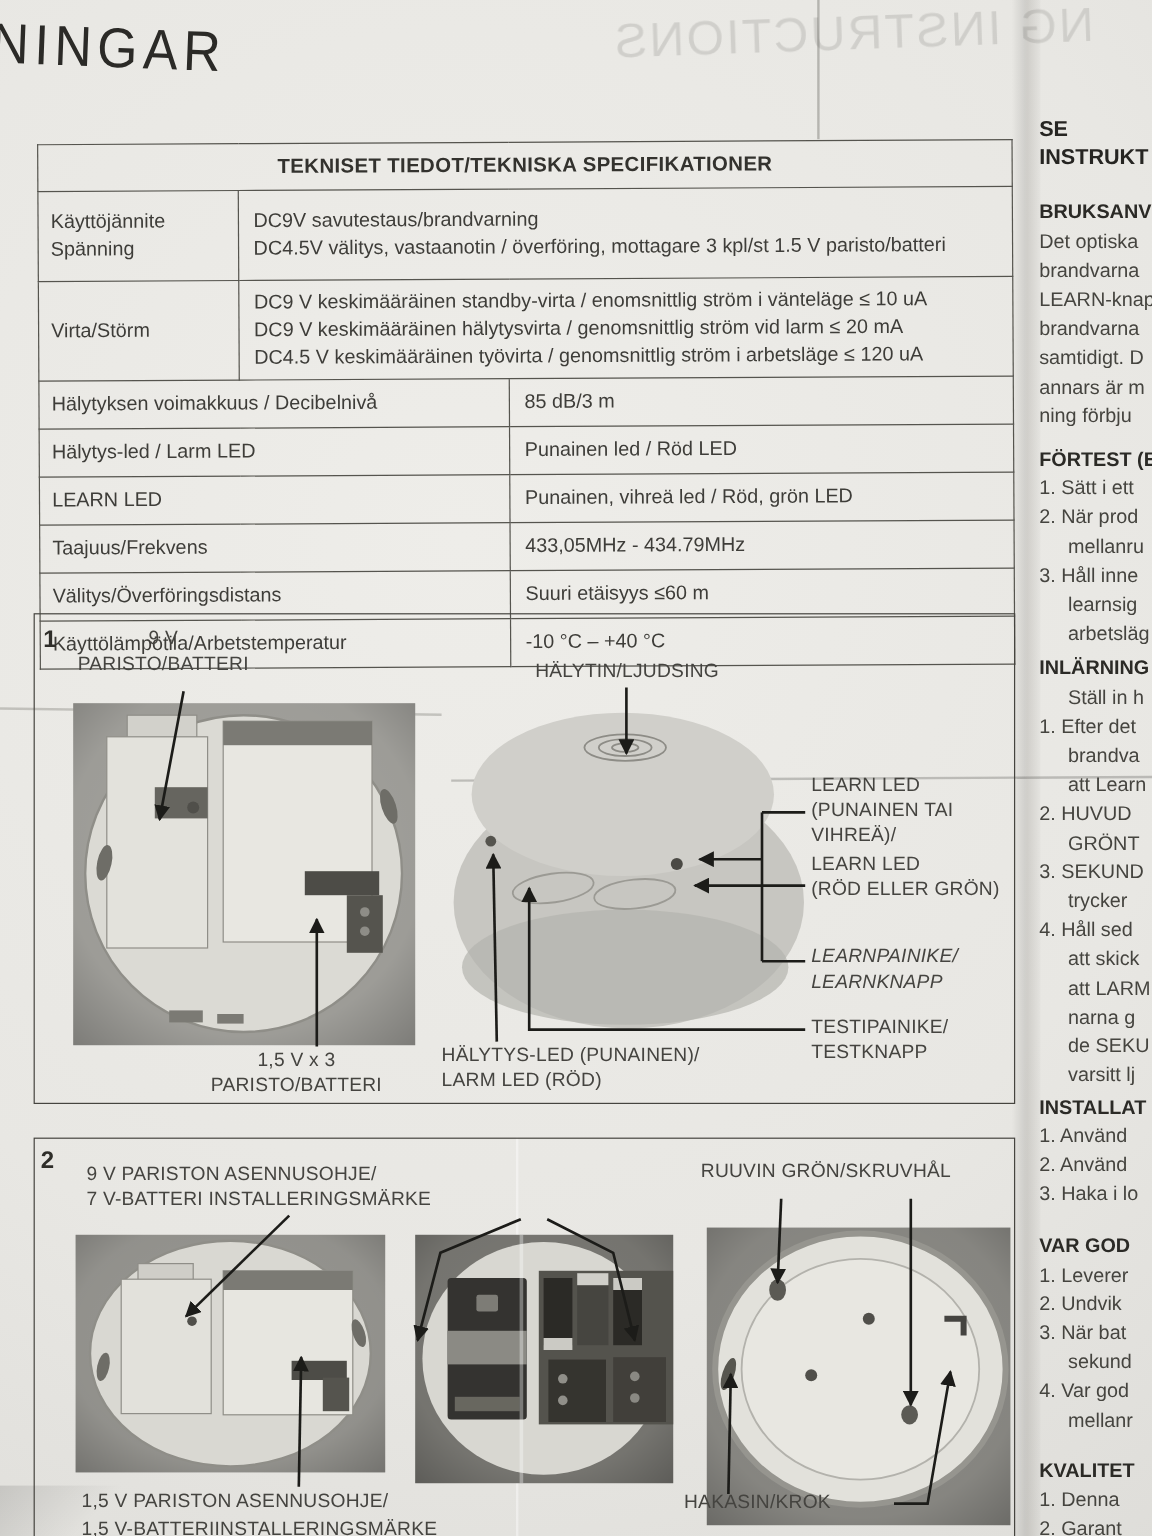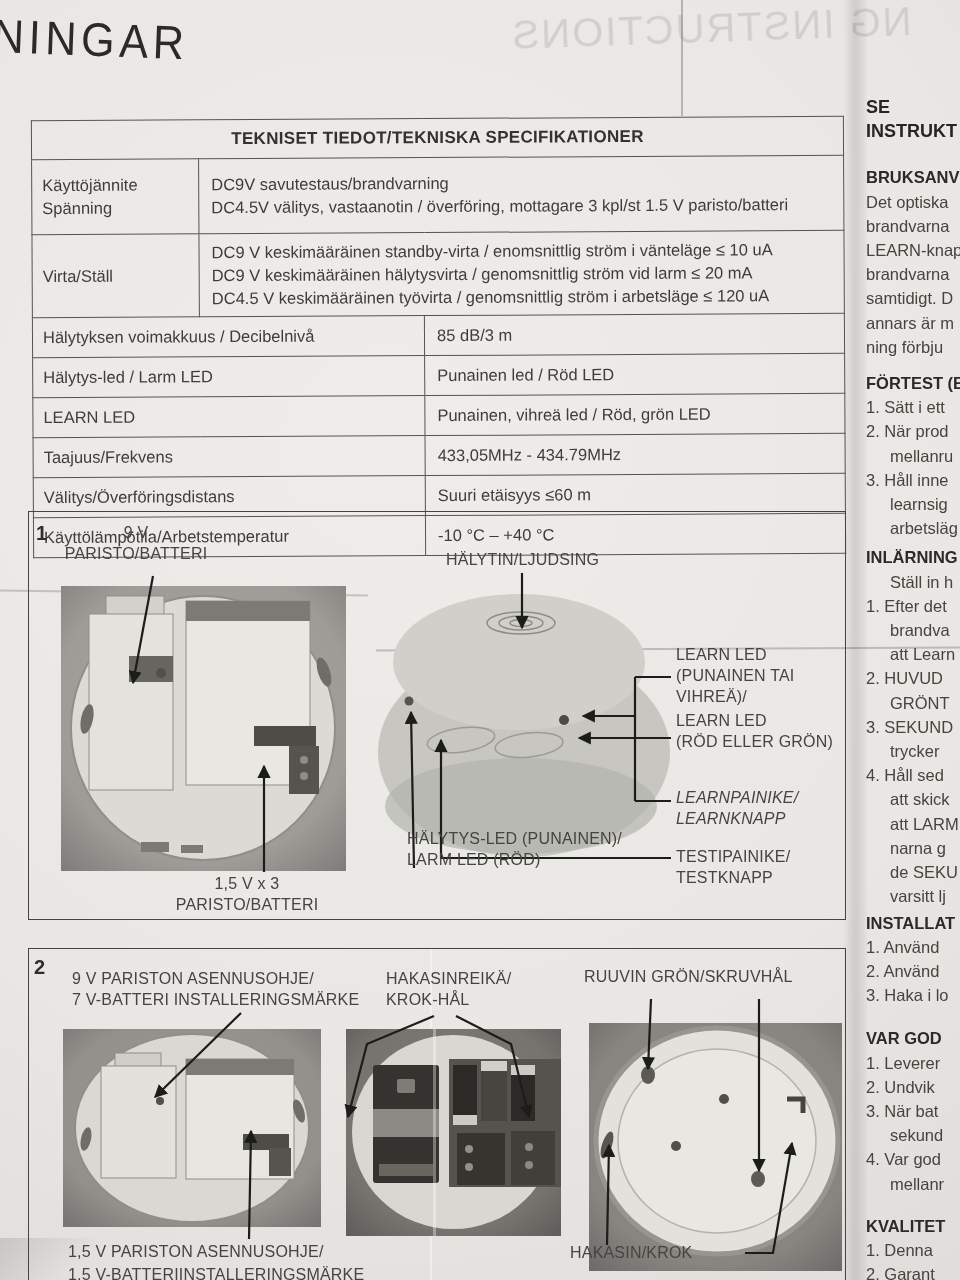--- a/index.html
+++ b/index.html
@@ -87,21 +87,21 @@
         <tr class="hdr">
       <td colspan="3">TEKNISET TIEDOT/TEKNISKA SPECIFIKATIONER</td>
     </tr>
     <tr class="r1">
       <td class="lab">Käyttöjännite
 Spänning</td>
       <td class="val" colspan="2">DC9V savutestaus/brandvarning
 DC4.5V välitys, vastaanotin / överföring, mottagare 3 kpl/st 1.5 V paristo/batteri</td>
     </tr>
     <tr class="r2">
-      <td class="lab">Virta/Ställ</td>
+      <td class="lab">Virta/Störm</td>
       <td class="val" colspan="2">DC9 V keskimääräinen standby-virta / enomsnittlig ström i vänteläge ≤ 10 uA
 DC9 V keskimääräinen hälytysvirta / genomsnittlig ström vid larm ≤ 20 mA
 DC4.5 V keskimääräinen työvirta / genomsnittlig ström i arbetsläge ≤ 120 uA</td>
     </tr>
     <tr class="rs">
       <td class="lab" colspan="2">Hälytyksen voimakkuus / Decibelnivå</td>
       <td class="val">85 dB/3 m</td>
     </tr>
     <tr class="rs">
       <td class="lab" colspan="2">Hälytys-led / Larm LED</td>
@@ -192,21 +192,21 @@
 (PUNAINEN TAI
 VIHREÄ)/</div>
   <div class="dlabel" style="left:676px;top:710px;">LEARN LED
 (RÖD ELLER GRÖN)</div>
   <div class="dlabel" style="left:676px;top:787px;font-style:italic;">LEARNPAINIKE/
 LEARNKNAPP</div>
   <div class="dlabel" style="left:676px;top:846px;">TESTIPAINIKE/
 TESTKNAPP</div>
   <div class="dlabel tc" style="left:162px;top:873px;width:170px;">1,5 V x 3
 PARISTO/BATTERI</div>
-  <div class="dlabel" style="left:368px;top:828px;margin-left:39px;">HÄLYTYS-LED (PUNAINEN)/
+  <div class="dlabel" style="left:368px;top:869px;">HÄLYTYS-LED (PUNAINEN)/
 LARM LED (RÖD)</div>
 
   <div class="panel" id="panel2">
     <svg class="dsvg" width="813" height="330" viewBox="0 0 813 330">
       <defs>
         <marker id="m2" viewBox="0 0 10 10" refX="9" refY="5" markerWidth="6" markerHeight="6" orient="auto">
           <path d="M0,0 L10,5 L0,10 z" fill="#1c1c19"></path>
         </marker>
         <radialGradient id="pg2" cx="50%" cy="45%" r="75%">
           <stop offset="0%" stop-color="rgba(0,0,0,0)"></stop>
@@ -272,22 +272,20 @@
         <line x1="730" y1="50" x2="730" y2="222" marker-end="url(#m2)"></line>
         <line x1="578" y1="296" x2="580" y2="196" marker-end="url(#m2)"></line>
         <polyline points="716,304 744,304 763,194" marker-end="url(#m2)"></polyline>
       </g>
     </svg>
   </div>
 
   <div class="fignum" style="left:34px;top:956px;">2</div>
   <div class="dlabel" style="left:72px;top:968px;">9 V PARISTON ASENNUSOHJE/
 7 V-BATTERI INSTALLERINGSMÄRKE</div>
-  <div class="dlabel" style="left:386px;top:968px;">HAKASINREIKÄ/
-KROK-HÅL</div>
   <div class="dlabel" style="left:584px;top:966px;">RUUVIN GRÖN/SKRUVHÅL</div>
   <div class="dlabel" style="left:68px;top:1240px;line-height:23px;">1,5 V PARISTON ASENNUSOHJE/
 1,5 V-BATTERIINSTALLERINGSMÄRKE</div>
   <div class="dlabel" style="left:570px;top:1242px;">HAKASIN/KROK</div>
 
   <div class="rc">
     <div class="h1">SE</div>
     <div class="h1">INSTRUKT</div>
     <div class="h2 g22">BRUKSANV</div>
     <div>Det optiska</div>

